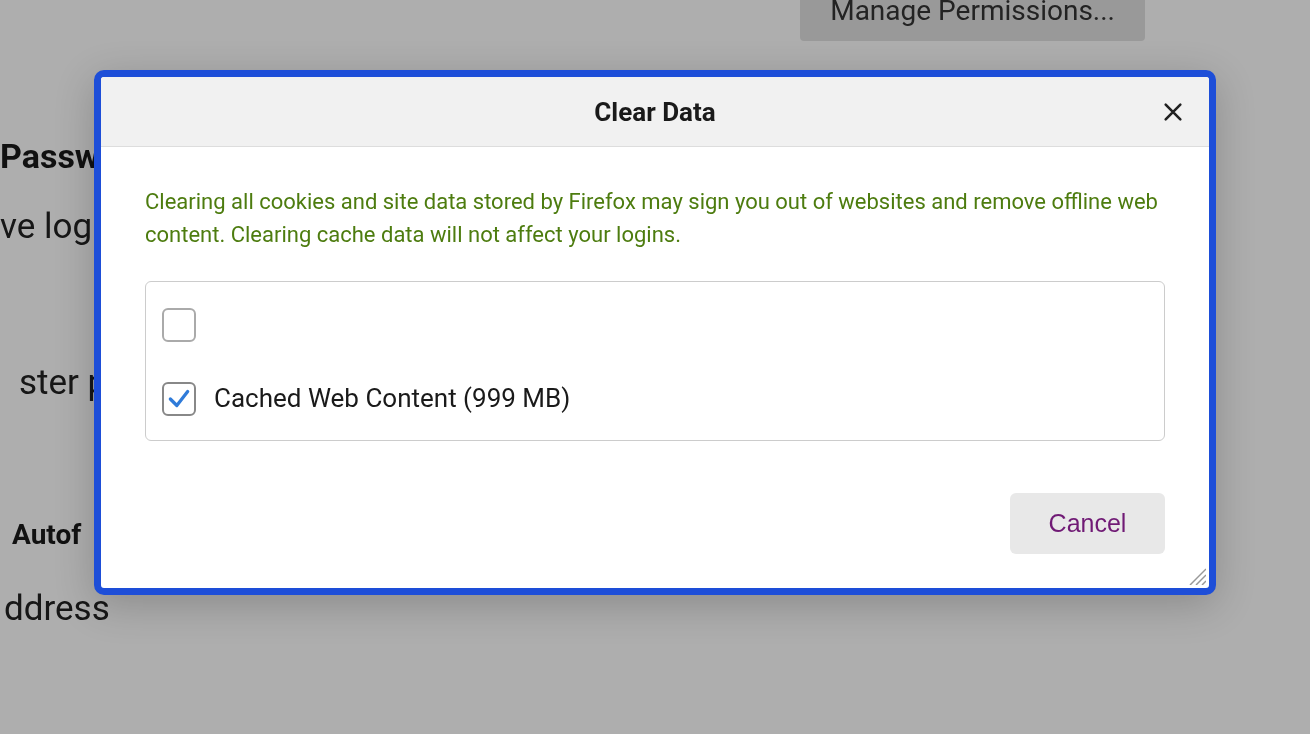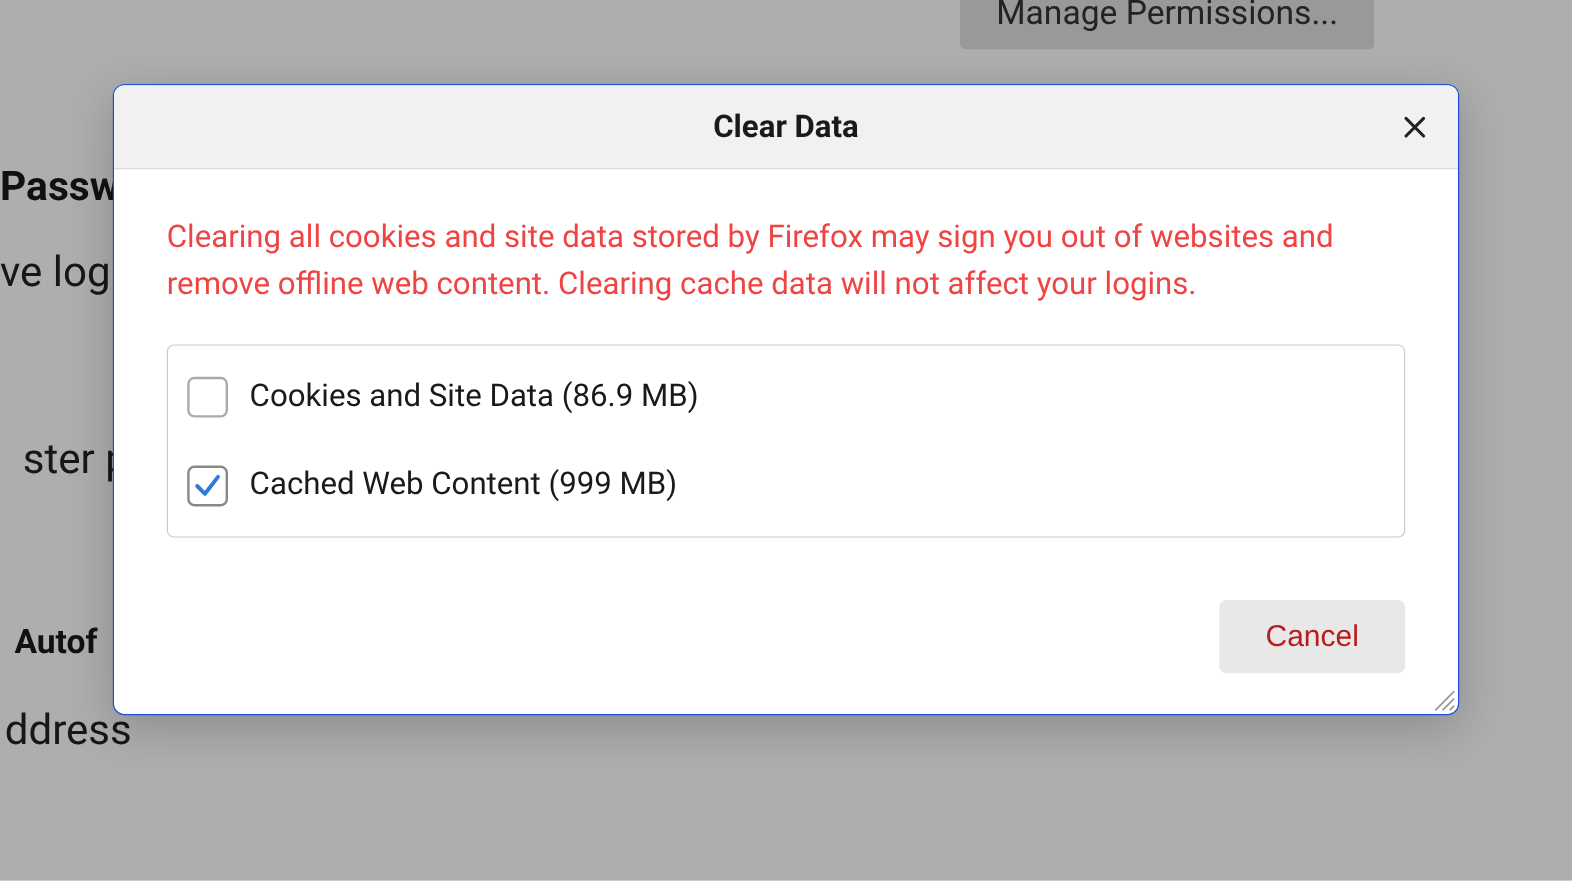--- a/index.html
+++ b/index.html
@@ -48,21 +48,21 @@
       inset: 0;
       background: rgba(0,0,0,0.02);
     }
     
     .dialog {
       position: absolute;
       top: 70px;
       left: 94px;
       width: 1122px;
       background: #fff;
-      border: 1px solid #1d4ed8;
+      border: 7px solid #1d4ed8;
       border-radius: 10px;
       box-shadow: 0 10px 40px rgba(0,0,0,0.2);
       overflow: hidden;
     }
     .dialog-header {
       background: #f1f1f1;
       border-bottom: 1px solid #ddd;
       height: 70px;
       display: flex;
       align-items: center;
@@ -89,23 +89,23 @@
       border: none;
     }
     .close-btn svg {
       width: 22px;
       height: 22px;
     }
     .dialog-body {
       padding: 38px 44px 26px 44px;
     }
     .description {
-      font-size: 26px;
+      font-size: 22px;
       line-height: 1.5;
-      color: #ef4444;
+      color: #4d7c0f;
     }
     .option-box {
       margin-top: 30px;
       border: 1px solid #ccc;
       border-radius: 6px;
       padding: 24px 16px;
     }
     .option {
       display: flex;
       align-items: flex-start;
@@ -156,21 +156,21 @@
       justify-content: flex-end;
       gap: 20px;
       padding: 0 44px 34px 44px;
       margin-top: 26px;
     }
     .btn {
       background: #e8e8e8;
       border: none;
       border-radius: 6px;
       font-size: 25px;
-      color: #b91c1c;
+      color: #701a75;
       padding: 16px 16px;
       cursor: pointer;
       min-width: 155px;
     }
     .resize-grip {
       position: absolute;
       right: 3px;
       bottom: 3px;
       width: 20px;
       height: 20px;
@@ -200,21 +200,20 @@
     </button>
   </div>
   <div class="dialog-body">
     <p class="description">Clearing all cookies and site data stored by Firefox may sign you out of websites and remove offline web content. Clearing cache data will not affect your logins.</p>
     <div class="option-box">
       <div class="option">
         <div class="checkbox">
           
         </div>
         <div class="option-text">
-          <div class="option-label">Cookies and Site Data (86.9 MB)</div>
         </div>
       </div>
       <div class="option">
         <div class="checkbox checked">
           <svg viewBox="0 0 24 24">
             <path d="M4 12 L10 18 L20 5" stroke="#2f7bd9" stroke-width="3" fill="none" stroke-linecap="round" stroke-linejoin="round"></path>
           </svg>
         </div>
         <div class="option-text">
           <div class="option-label">Cached Web Content (999 MB)</div>

